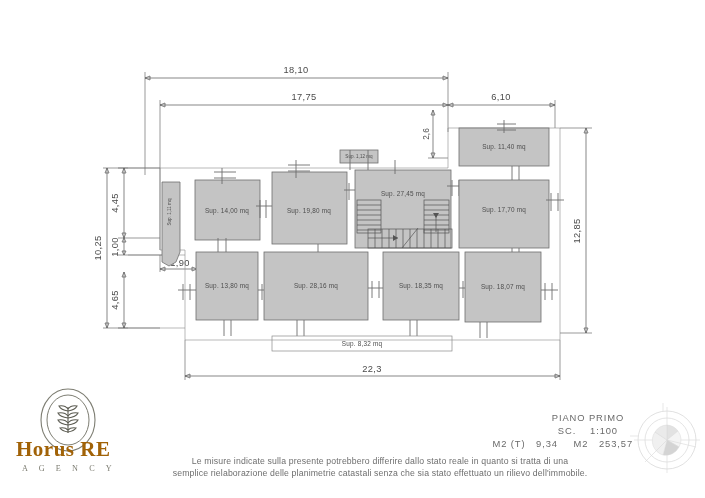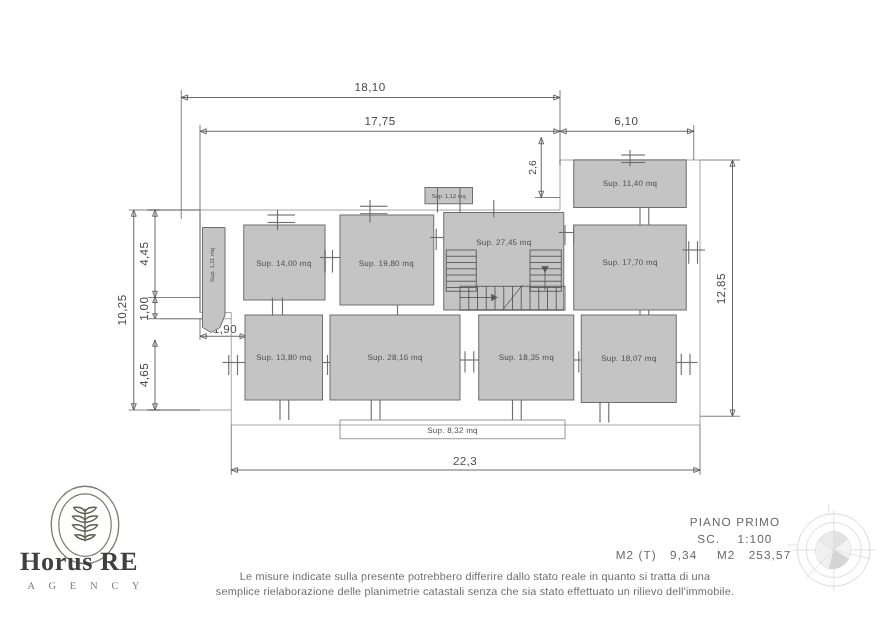--- a/index.html
+++ b/index.html
@@ -90,21 +90,21 @@
     font-family: "Liberation Sans", sans-serif;
     font-size: 8.7px;
     fill: #6e6e6e;
     letter-spacing: 0.15px;
   }
   .brand-name {
     position: absolute;
     font-family: "Liberation Serif", serif;
     font-weight: bold;
     font-size: 21px;
-    color: #404040;
+    color: #a16207;
     letter-spacing: 0.5px;
   }
   .brand-sub {
     position: absolute;
     font-family: "Liberation Serif", serif;
     font-size: 8.2px;
     color: #7d7d72;
     letter-spacing: 4.6px;
   }
 </style>

